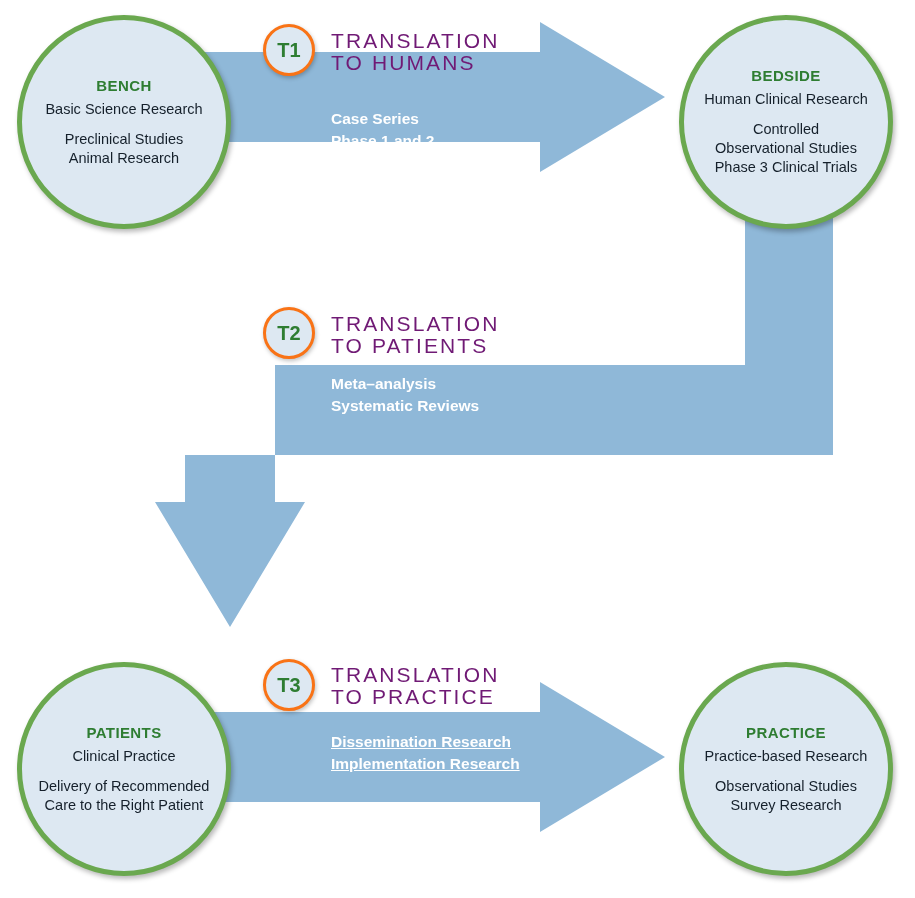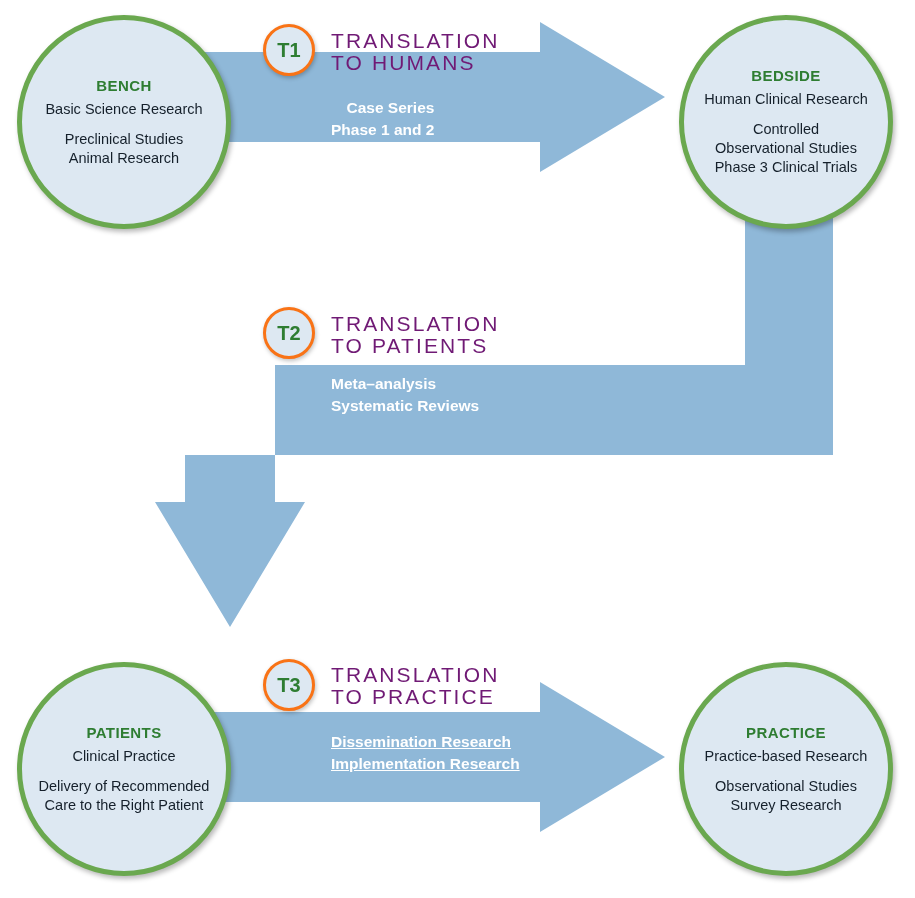--- a/index.html
+++ b/index.html
@@ -99,21 +99,21 @@
 
   
   .stage-items {
     position: absolute;
     color: #ffffff;
     font-weight: bold;
     font-size: 15.5px;
     line-height: 22px;
     z-index: 4;
   }
-  #items-t1 { left: 331px; top: 97px; text-align: right; }
+  #items-t1 { left: 331px; top: 108px; }
   #items-t2 { left: 331px; top: 373px; }
   #items-t3 { left: 331px; top: 731px; text-decoration: underline; }
 </style>
 </head>
 <body>
 
 <div id="canvas">
 
   <svg class="arrows" viewBox="0 0 915 898">
 

